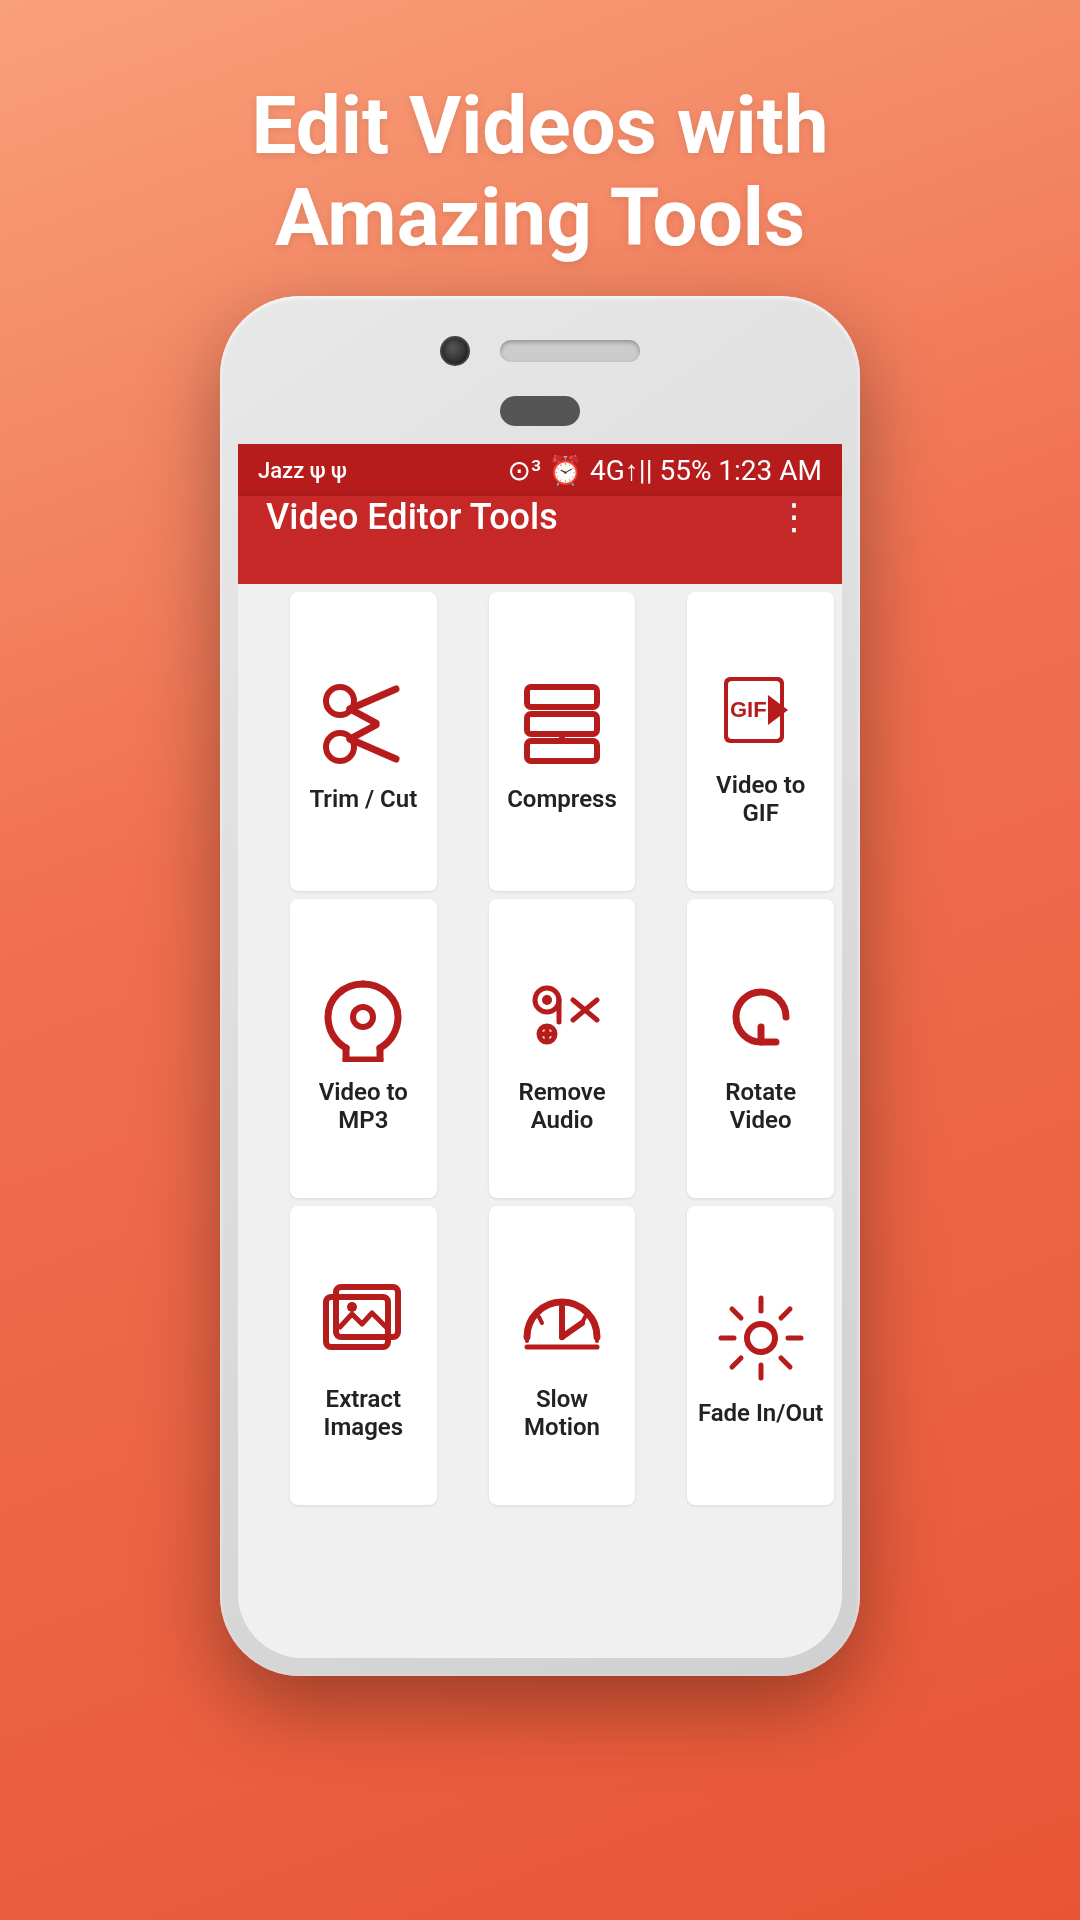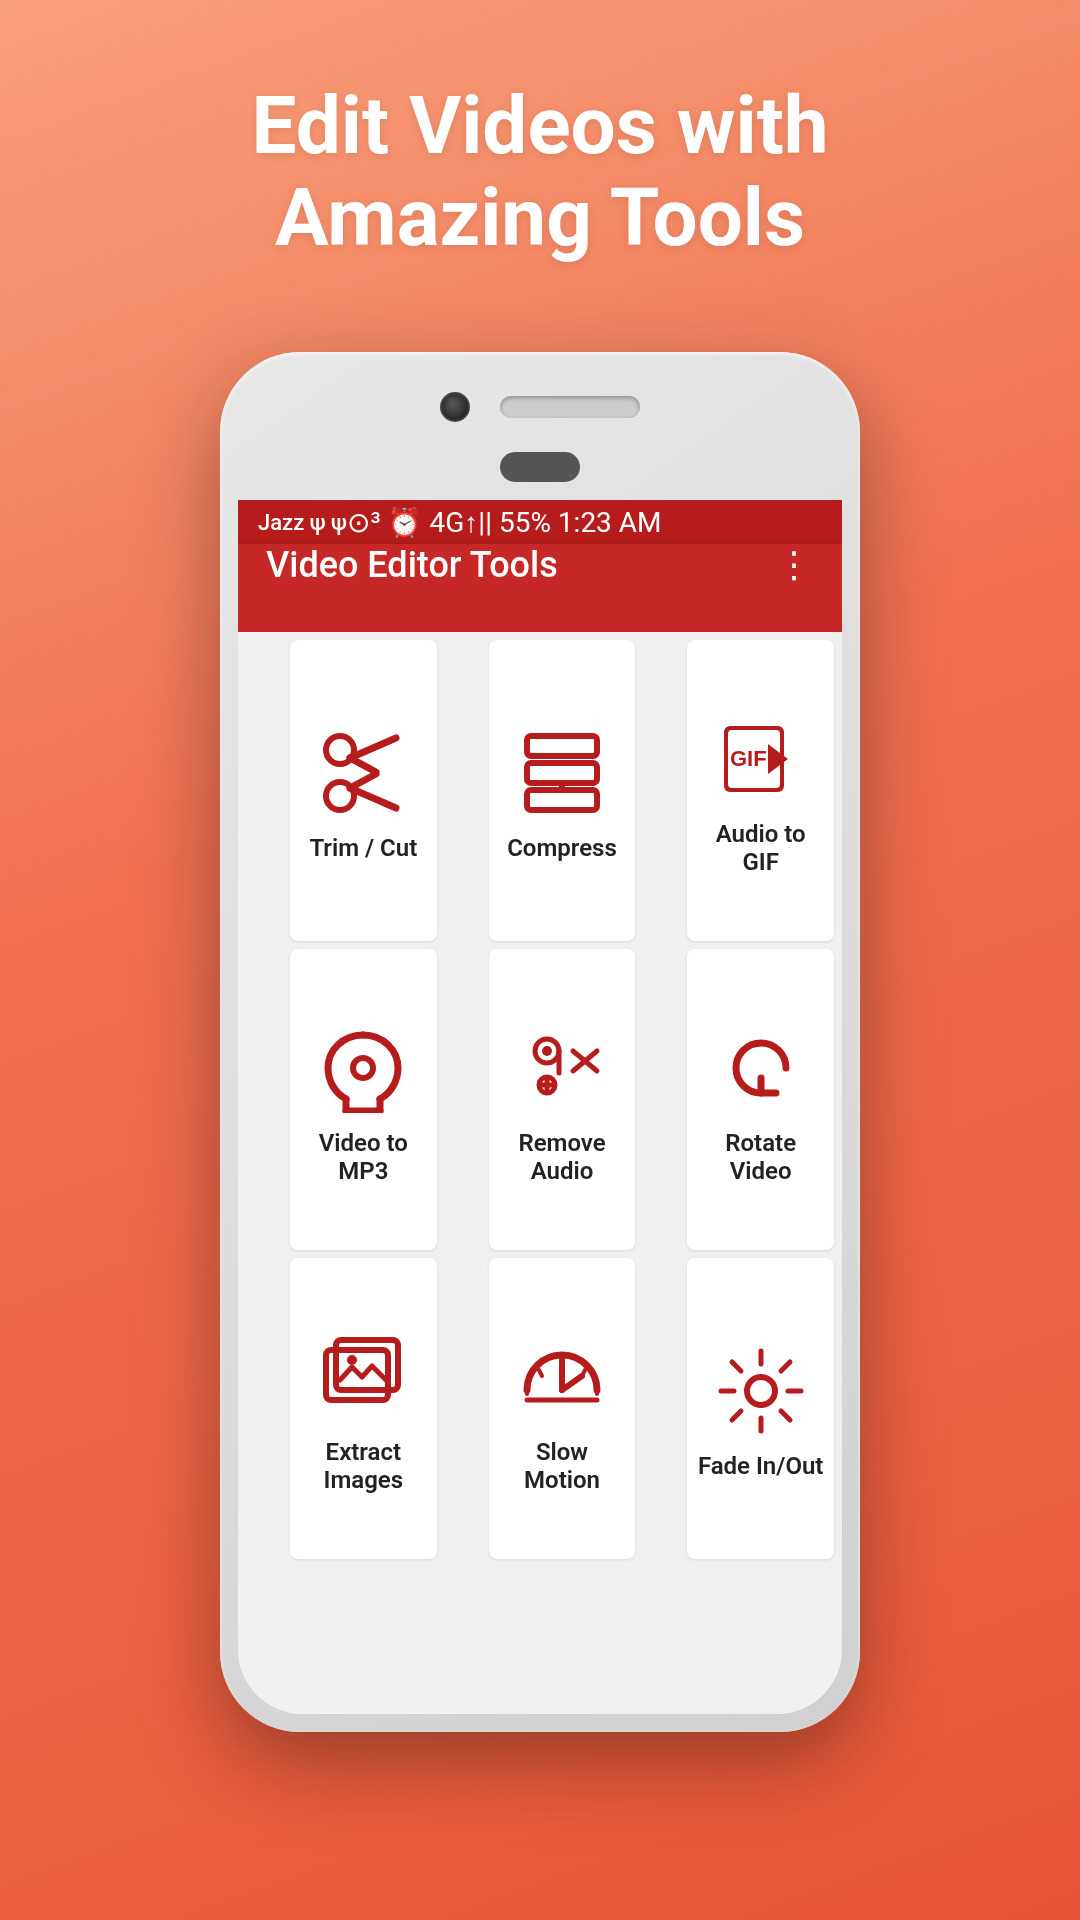--- a/index.html
+++ b/index.html
@@ -14,21 +14,21 @@
       overflow: hidden;
     }
 
     .headline {
       color: white;
       text-align: center;
       font-size: 80px;
       font-weight: 700;
       line-height: 1.15;
       margin-top: 80px;
-      margin-bottom: 88px;
+      margin-bottom: 32px;
       text-shadow: 0 2px 8px rgba(0,0,0,0.1);
     }
 
     .phone-outer {
       width: 640px;
       height: 1380px;
       background: linear-gradient(145deg, #e8e8e8, #d0d0d0);
       border-radius: 80px;
       padding: 18px;
       box-shadow: 0 30px 80px rgba(0,0,0,0.35), inset 0 2px 4px rgba(255,255,255,0.8);
@@ -83,23 +83,24 @@
       border-radius: 15px;
       position: absolute;
       top: 100px;
       left: 50%;
       transform: translateX(-50%);
     }
 
     
     .status-bar {
       background: #b71c1c;
-      height: 44px;
-      display: flex;
-      align-items: center;
+      height: 52px;
+      display: flex;
+      align-items: center;
+      justify-content: space-between;
       padding: 0 20px;
       flex-shrink: 0;
     }
 
     .status-left {
       color: white;
       font-size: 22px;
       font-weight: 500;
     }
 
@@ -253,21 +254,21 @@
 
       <div class="grid-cell">
         <div class="cell-icon">
           <svg viewBox="0 0 90 90" fill="none" xmlns="http://www.w3.org/2000/svg">
             <rect x="8" y="12" width="60" height="66" rx="6" fill="#b71c1c"></rect>
             <rect x="12" y="16" width="52" height="58" rx="4" fill="white"></rect>
             <text x="14" y="52" font-family="Arial" font-weight="bold" font-size="22" fill="#b71c1c">GIF</text>
             <polygon points="52,30 72,45 52,60" fill="#b71c1c"></polygon>
           </svg>
         </div>
-        <span class="cell-label">Audio to GIF</span>
+        <span class="cell-label">Video to GIF</span>
       </div>
 
       <div class="grid-cell">
         <div class="cell-icon">
           <svg viewBox="0 0 90 90" fill="none" xmlns="http://www.w3.org/2000/svg">
             <path d="M45 12 C25 12 10 27 10 45 C10 58 17 70 28 76" stroke="#b71c1c" stroke-width="7" stroke-linecap="round" fill="none"></path>
             <path d="M45 12 C65 12 80 27 80 45 C80 58 73 70 62 76" stroke="#b71c1c" stroke-width="7" stroke-linecap="round" fill="none"></path>
             <path d="M28 76 L28 88" stroke="#b71c1c" stroke-width="7" stroke-linecap="round"></path>
             <path d="M62 76 L62 88" stroke="#b71c1c" stroke-width="7" stroke-linecap="round"></path>
             <path d="M28 88 L62 88" stroke="#b71c1c" stroke-width="7" stroke-linecap="round"></path>

